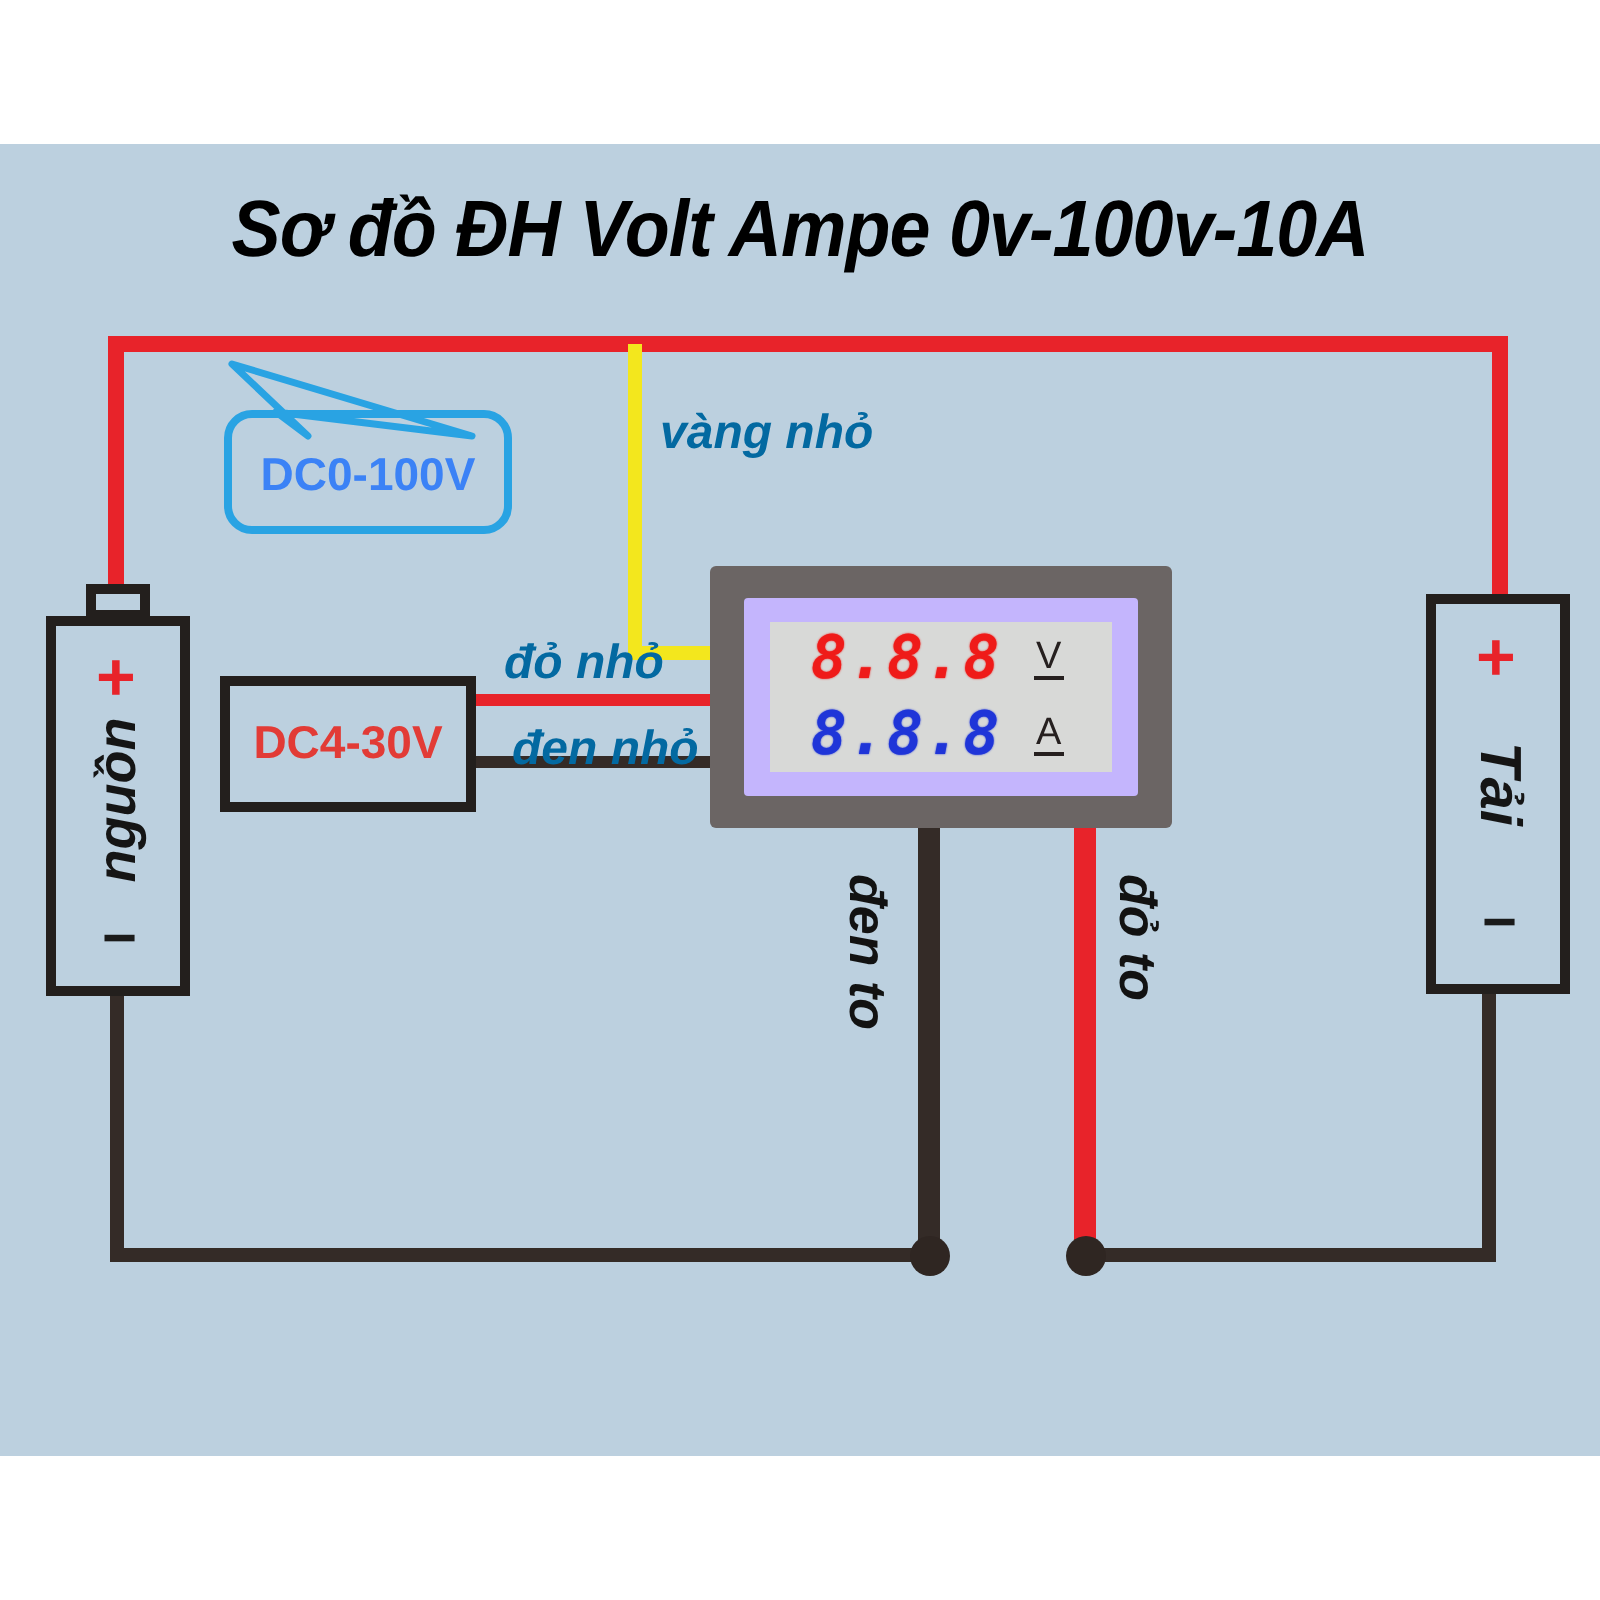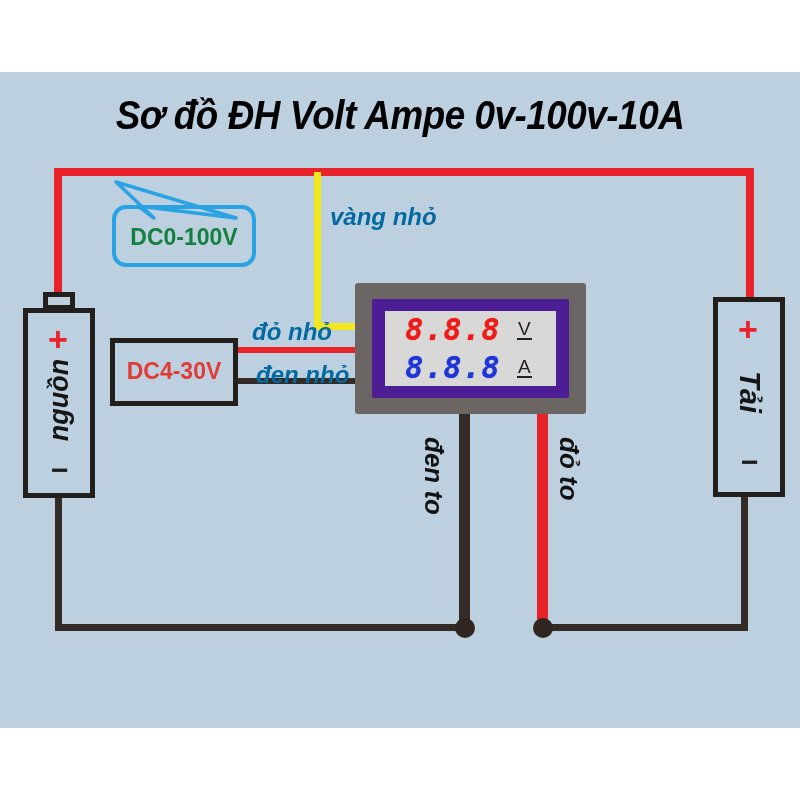--- a/index.html
+++ b/index.html
@@ -123,21 +123,21 @@
     box-sizing: border-box;
   }
   #callout-label {
     position: absolute;
     left: 112px;
     top: 224px;
     width: 144px;
     text-align: center;
     font-size: 23px;
     font-weight: bold;
-    color: #15803d;
+    color: #3b82f6;
     font-family: "Liberation Sans", sans-serif;
     white-space: nowrap;
   }
   #callout-arrow {
     position: absolute;
     left: 108px;
     top: 176px;
     width: 140px;
     height: 46px;
   }
@@ -150,21 +150,21 @@
     height: 131px;
     background: #6b6564;
     border-radius: 3px;
   }
   #meter-inner {
     position: absolute;
     left: 17px;
     top: 16px;
     width: 197px;
     height: 99px;
-    background: #4c1d95;
+    background: #c4b5fd;
     border-radius: 2px;
   }
   #meter-lcd {
     position: absolute;
     left: 13px;
     top: 12px;
     width: 171px;
     height: 75px;
     background: #d8d9d7;
   }

